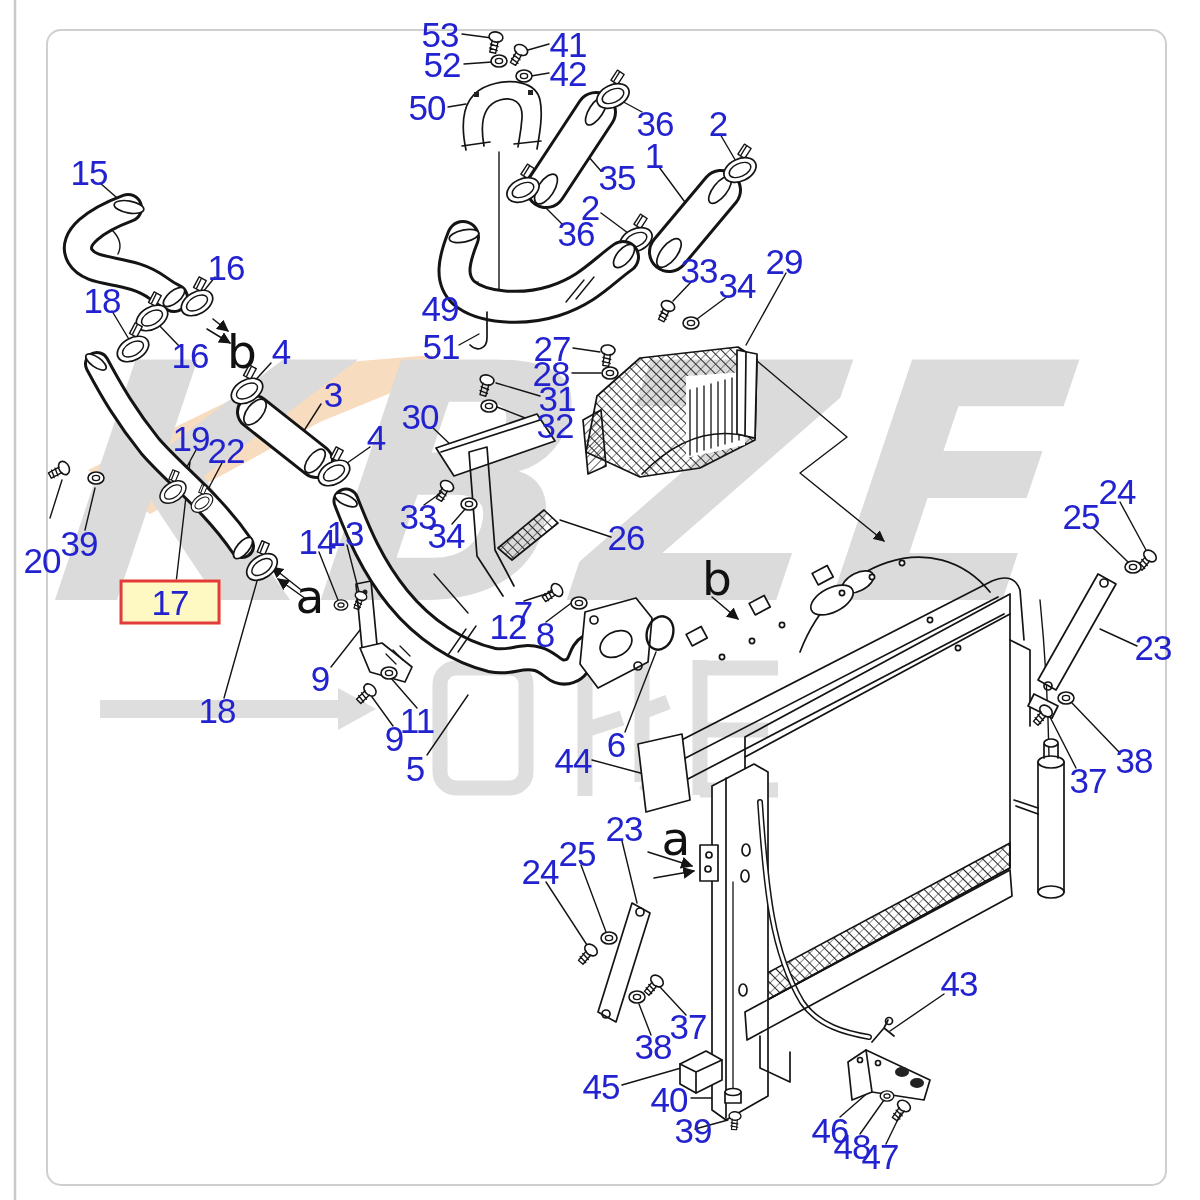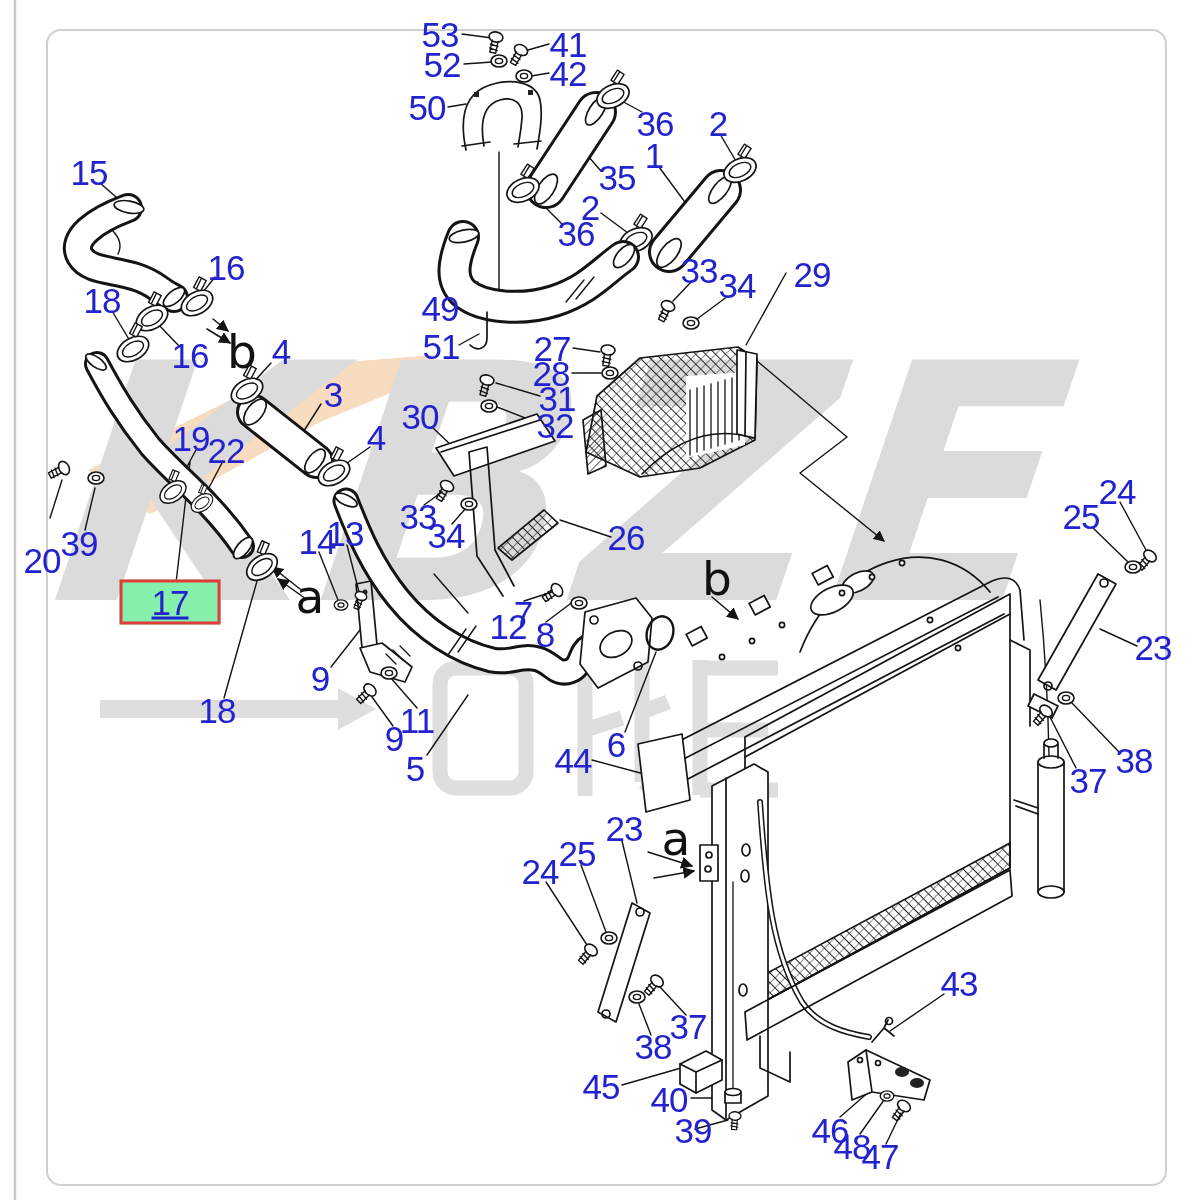--- a/index.html
+++ b/index.html
@@ -2,21 +2,21 @@
 <html style="--blue: #2222cf; --red: #e23b3b;"><head>
 <meta charset="utf-8">
 <style>
   html,body{margin:0;padding:0;background:#ffffff;}
   #stage{position:relative;width:1200px;height:1200px;background:#fff;overflow:hidden;
          font-family:"Liberation Sans", sans-serif;}
   #art{position:absolute;left:0;top:0;}
   .callout{position:absolute;transform:translate(-50%,-50%);font-size:35px;line-height:1;
            color:var(--blue);font-family:"Liberation Sans",sans-serif;white-space:nowrap;
            font-weight:500;letter-spacing:-1px;}
-  .callout.boxed{border:3px solid var(--red);padding:2px 29px;background:#86efac;text-decoration:underline;}
+  .callout.boxed{border:3px solid var(--red);padding:2px 29px;background:#fef9c3;}
   .marker{position:absolute;transform:translate(-50%,-50%);font-size:47px;line-height:1;
           color:#111;font-family:"DejaVu Sans",sans-serif;font-weight:400;}
   .wmtext{font-family:"DejaVu Sans",sans-serif;font-weight:700;font-style:italic;}
 </style>
 </head>
 <body>
 
 <div id="stage">
 
 <svg id="art" width="1200" height="1200" viewBox="0 0 1200 1200">
@@ -342,21 +342,21 @@
       <div class="callout" style="left: 89px; top: 172px;">15</div>
       <div class="callout" style="left: 226px; top: 267px;">16</div>
       <div class="callout" style="left: 102px; top: 300px;">18</div>
       <div class="callout" style="left: 190px; top: 355px;">16</div>
       <div class="callout" style="left: 281px; top: 351px;">4</div>
       <div class="callout" style="left: 333px; top: 394px;">3</div>
       <div class="callout" style="left: 440px; top: 308px;">49</div>
       <div class="callout" style="left: 441px; top: 346px; text-align: center;">51</div>
       <div class="callout" style="left: 699px; top: 270px;">33</div>
       <div class="callout" style="left: 737px; top: 285px;">34</div>
-      <div class="callout" style="left: 812px; top: 261px; margin-top: 13px;">29</div>
+      <div class="callout" style="left: 784px; top: 261px;">29</div>
       <div class="callout" style="left: 552px; top: 348px;">27</div>
       <div class="callout" style="left: 551px; top: 373px;">28</div>
       <div class="callout" style="left: 557px; top: 398px;">31</div>
       <div class="callout" style="left: 555px; top: 425px;">32</div>
       <div class="callout" style="left: 420px; top: 416px;">30</div>
       <div class="callout" style="left: 376px; top: 437px;">4</div>
       <div class="callout" style="left: 191px; top: 438px;">19</div>
       <div class="callout" style="left: 226px; top: 450px;">22</div>
       <div class="callout" style="left: 42px; top: 560px; text-align: right;">20</div>
       <div class="callout" style="left: 79px; top: 543px;">39</div>

